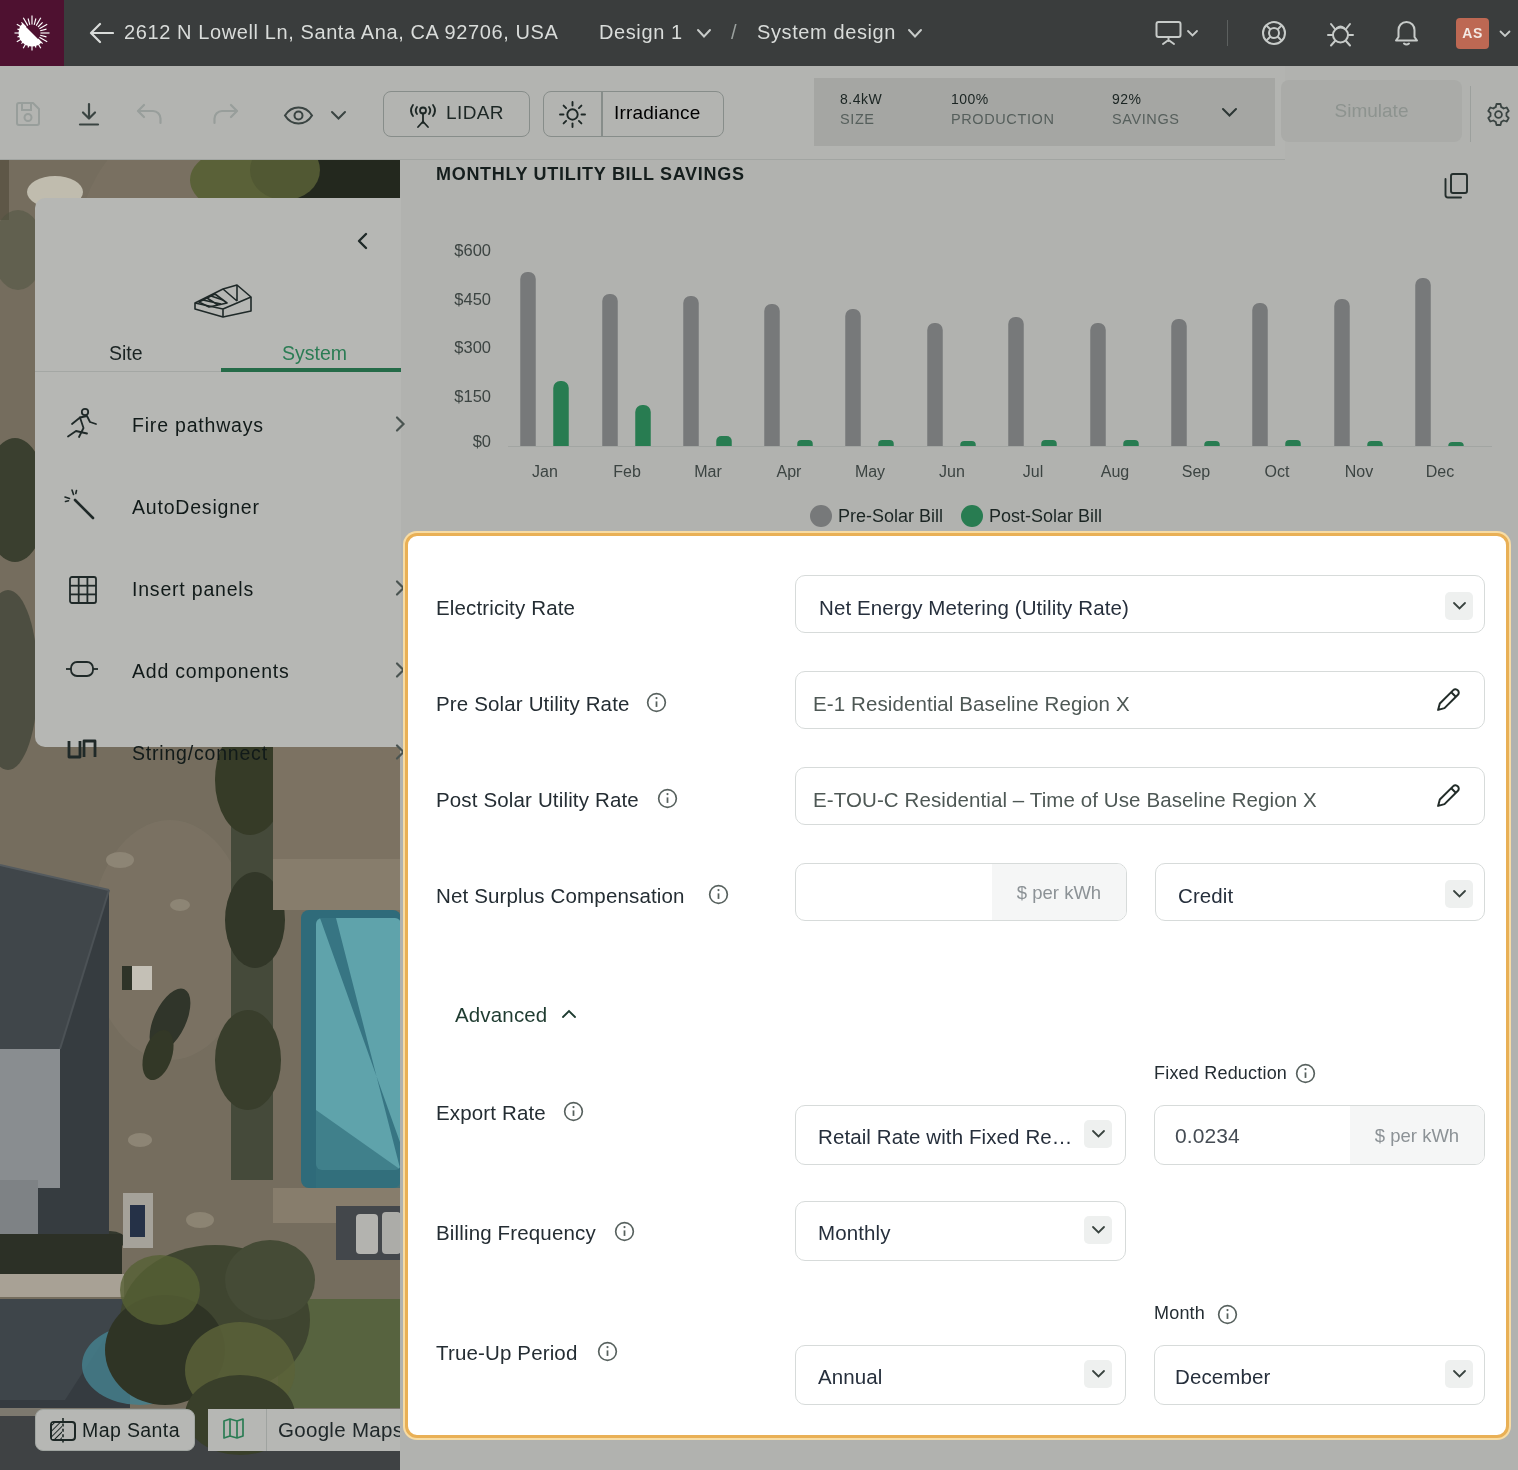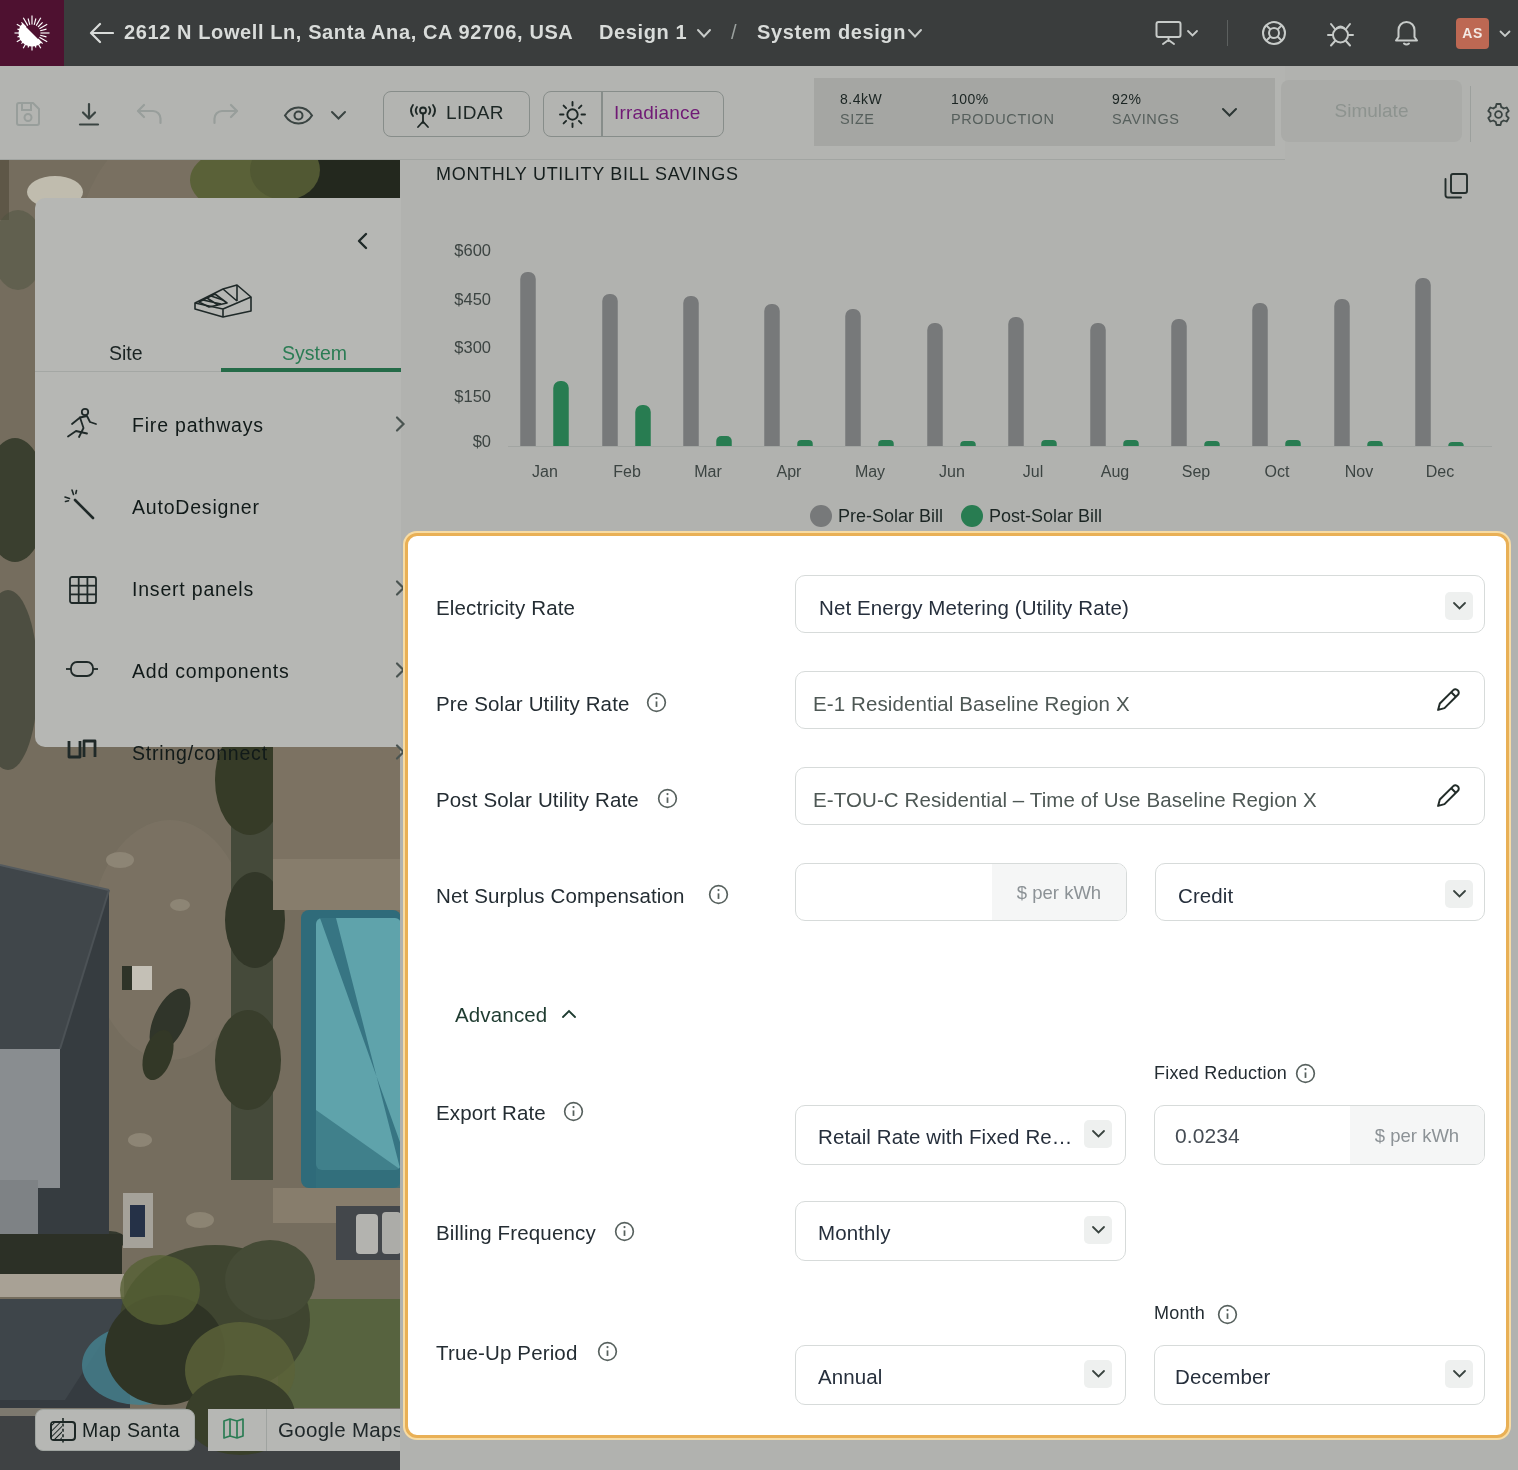--- a/index.html
+++ b/index.html
@@ -3,35 +3,35 @@
 <meta charset="utf-8">
 <style>
 *{margin:0;padding:0;box-sizing:border-box}
 html,body{width:1518px;height:1470px;overflow:hidden}
 body{position:relative;font-family:"Liberation Sans",sans-serif;background:#b1b2af}
 .abs{position:absolute}
 svg{display:block}
 
 #topbar{position:absolute;left:0;top:0;width:1518px;height:66px;background:#3a3d3d}
 #logo{position:absolute;left:0;top:0;width:64px;height:66px;background:#4e1130}
-.tb-txt{position:absolute;color:#d9dcda;font-size:20px;font-weight:700;letter-spacing:.6px;top:21px;white-space:nowrap}
+.tb-txt{position:absolute;color:#d9dcda;font-size:20px;font-weight:400;letter-spacing:.6px;top:21px;white-space:nowrap}
 
 #toolbar{position:absolute;left:0;top:66px;width:1285px;height:94px;background:#b3b4b1;border-bottom:1px solid #a2a5a2}
 .btn-outline{position:absolute;border:1.5px solid #878d8a;border-radius:8px;background:transparent}
 #stats{position:absolute;left:814px;top:12px;width:461px;height:68px;background:#a5a6a3}
 .stat-num{font-size:14px;font-weight:400;color:#1a2422;letter-spacing:.5px}
 .stat-lab{font-size:14.5px;color:#565f5c;margin-top:4px;letter-spacing:.6px}
 #simulate{position:absolute;left:1281px;top:14px;width:181px;height:62px;background:#aaaba8;border-radius:8px;color:#8d938f;font-size:19px;text-align:center;line-height:62px}
 
 #panel{position:absolute;left:35px;top:198px;width:366px;height:549px;background:#b6b7b4;border-radius:10px 0 0 10px}
 .prow{position:absolute;left:0;width:366px;height:32px}
 .prow .lab{position:absolute;left:97px;top:2px;font-size:19.5px;letter-spacing:.8px;color:#111a19}
 
 #content{position:absolute;left:400px;top:160px;width:1118px;height:1310px;background:#b1b2af}
-#ttl{position:absolute;left:36px;top:4px;font-size:18px;font-weight:400;letter-spacing:.7px;color:#151e1d}
+#ttl{position:absolute;left:36px;top:4px;font-size:18px;font-weight:700;letter-spacing:.7px;color:#151e1d}
 
 #form{position:absolute;left:405px;top:533px;width:1104px;height:905px;background:#fff;border:3px solid #e9b056;border-radius:12px;box-shadow:0 0 0 2px #f7dca4}
 .flab{position:absolute;font-size:20.5px;letter-spacing:.15px;color:#242d33;white-space:nowrap}
 .fbox{position:absolute;background:#fff;border:1px solid #d7dbda;border-radius:10px}
 .ftext{position:absolute;font-size:20.5px;letter-spacing:.1px;color:#262f3c;white-space:nowrap}
 .fgray{color:#4e5855}
 .chevbox{position:absolute;width:28px;height:28px;background:#eef0ef;border-radius:5px}
 .slab{position:absolute;font-size:18px;letter-spacing:.2px;color:#242d33;white-space:nowrap}
 </style>
 </head>
@@ -158,21 +158,21 @@
         <line x1="14.5" y1="2" x2="14.5" y2="5.5"></line>
         <line x1="14.5" y1="23.5" x2="14.5" y2="27"></line>
         <line x1="2" y1="14.5" x2="5.5" y2="14.5"></line>
         <line x1="23.5" y1="14.5" x2="27" y2="14.5"></line>
         <line x1="5.6" y1="5.6" x2="8.1" y2="8.1"></line>
         <line x1="20.9" y1="20.9" x2="23.4" y2="23.4"></line>
         <line x1="5.6" y1="23.4" x2="8.1" y2="20.9"></line>
         <line x1="20.9" y1="8.1" x2="23.4" y2="5.6"></line>
       </g>
     </svg>
-<div class="abs" style="left:614px;top:36px;font-size:19px;color:#701a75;letter-spacing:.2px">Irradiance</div>
+<div class="abs" style="left:614px;top:36px;font-size:19px;color:#000000;letter-spacing:.2px">Irradiance</div>
 <div id="stats">
 <div class="abs" style="left:26px;top:13px">
         <div class="stat-num">8.4kW</div>
         <div class="stat-lab">SIZE</div>
       </div>
 <div class="abs" style="left:137px;top:13px">
         <div class="stat-num">100%</div>
         <div class="stat-lab">PRODUCTION</div>
       </div>
 <div class="abs" style="left:298px;top:13px">

